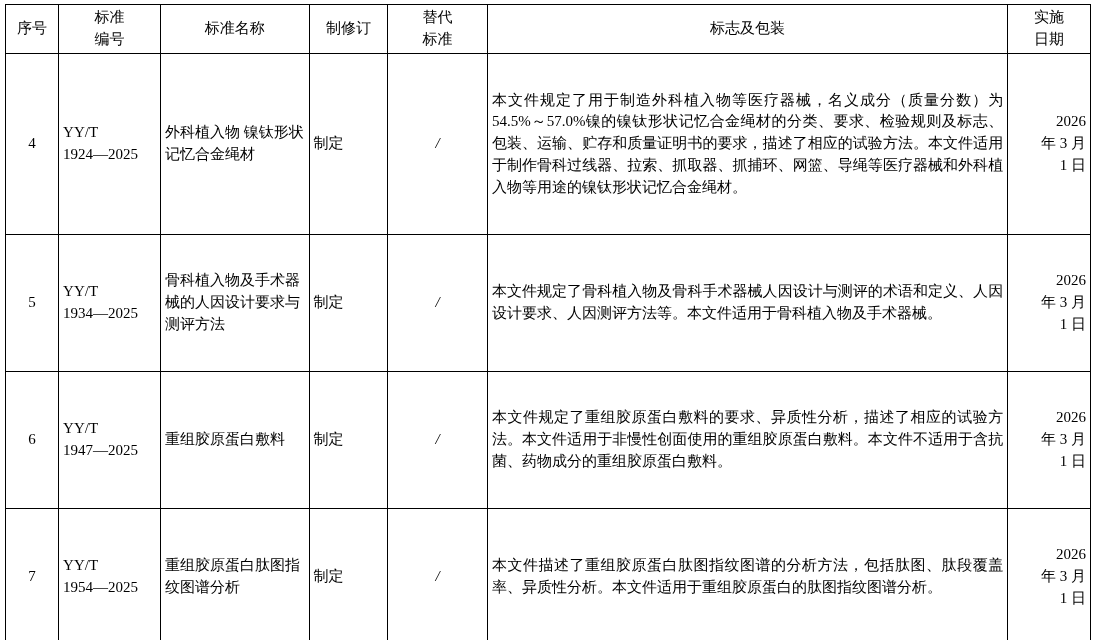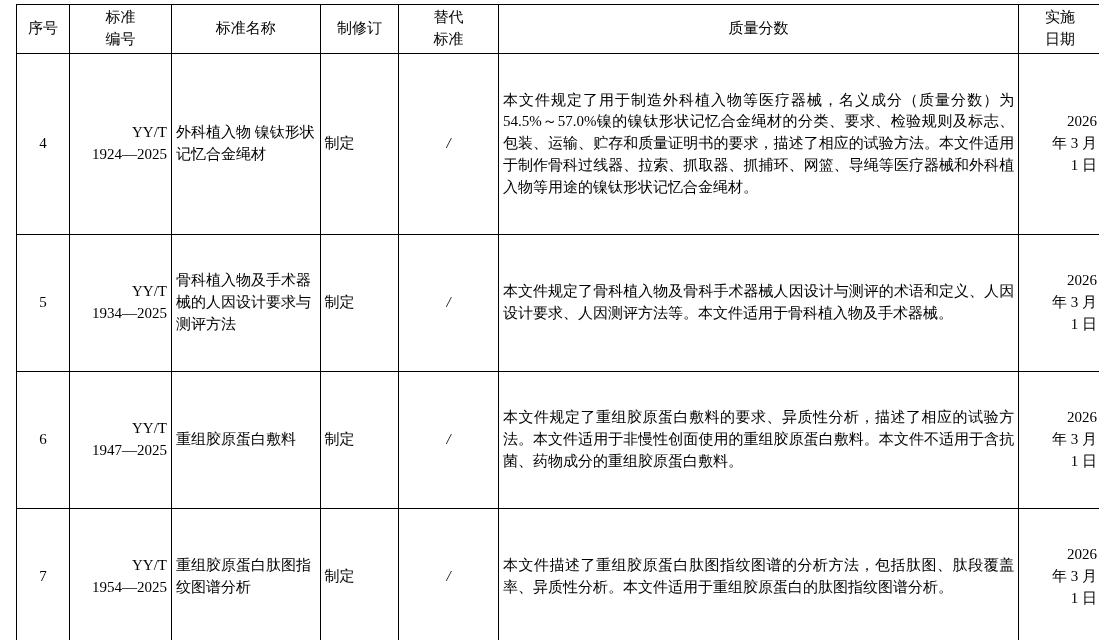--- a/index.html
+++ b/index.html
@@ -11,21 +11,21 @@
     width: 1099px;
     height: 640px;
     font-family: "Liberation Serif", "DejaVu Serif", serif;
     color: #000000;
     overflow: hidden;
   }
   .sheet {
     width: 1099px;
     height: 640px;
     box-sizing: border-box;
-    padding: 4px 6px 0 16px;
+    padding: 4px 6px 0 5px;
   }
   table.std-table {
     border-collapse: collapse;
     table-layout: fixed;
     width: 1086px;
     margin: 0;
   }
   table.std-table td,
   table.std-table th {
     border: 1px solid #000000;
@@ -46,21 +46,21 @@
 
   thead td {
     text-align: center;
     font-size: 15.5px;
     line-height: 1.35;
     padding: 5px 2px;
   }
   .hdr-two-line { white-space: pre-line; }
 
   td.seq     { text-align: center; font-size: 16px; }
-  td.code    { text-align: right; white-space: pre-line; line-height: 1.5; }
+  td.code    { text-align: left; white-space: pre-line; line-height: 1.5; }
   td.name    { text-align: left; line-height: 1.55; }
   td.type    { }
   td.repl    { text-align: center; font-style: italic; }
   td.scope   { text-align: justify; text-justify: inter-ideograph; line-height: 1.6; padding: 6px 8px; }
   td.date    { text-align: right; white-space: pre-line; line-height: 1.5; font-size: 15px; }
 
   
   tr.r-head td { height: 44px; }
   tr.r-4 td { height: 176px; }
   tr.r-5 td { height: 132px; }
@@ -83,21 +83,21 @@
     </colgroup>
     <thead>
       <tr class="r-head">
         <td class="hdr-two-line">序号</td>
         <td class="hdr-two-line">标准
 编号</td>
         <td class="hdr-two-line">标准名称</td>
         <td class="hdr-two-line">制修订</td>
         <td class="hdr-two-line">替代
 标准</td>
-        <td class="hdr-two-line">质量分数</td>
+        <td class="hdr-two-line">标志及包装</td>
         <td class="hdr-two-line">实施
 日期</td>
       </tr>
     </thead>
     <tbody>
       <tr class="r-4">
         <td class="seq">4</td>
         <td class="code">YY/T
 1924—2025</td>
         <td class="name">外科植入物 镍钛形状记忆合金绳材</td>

